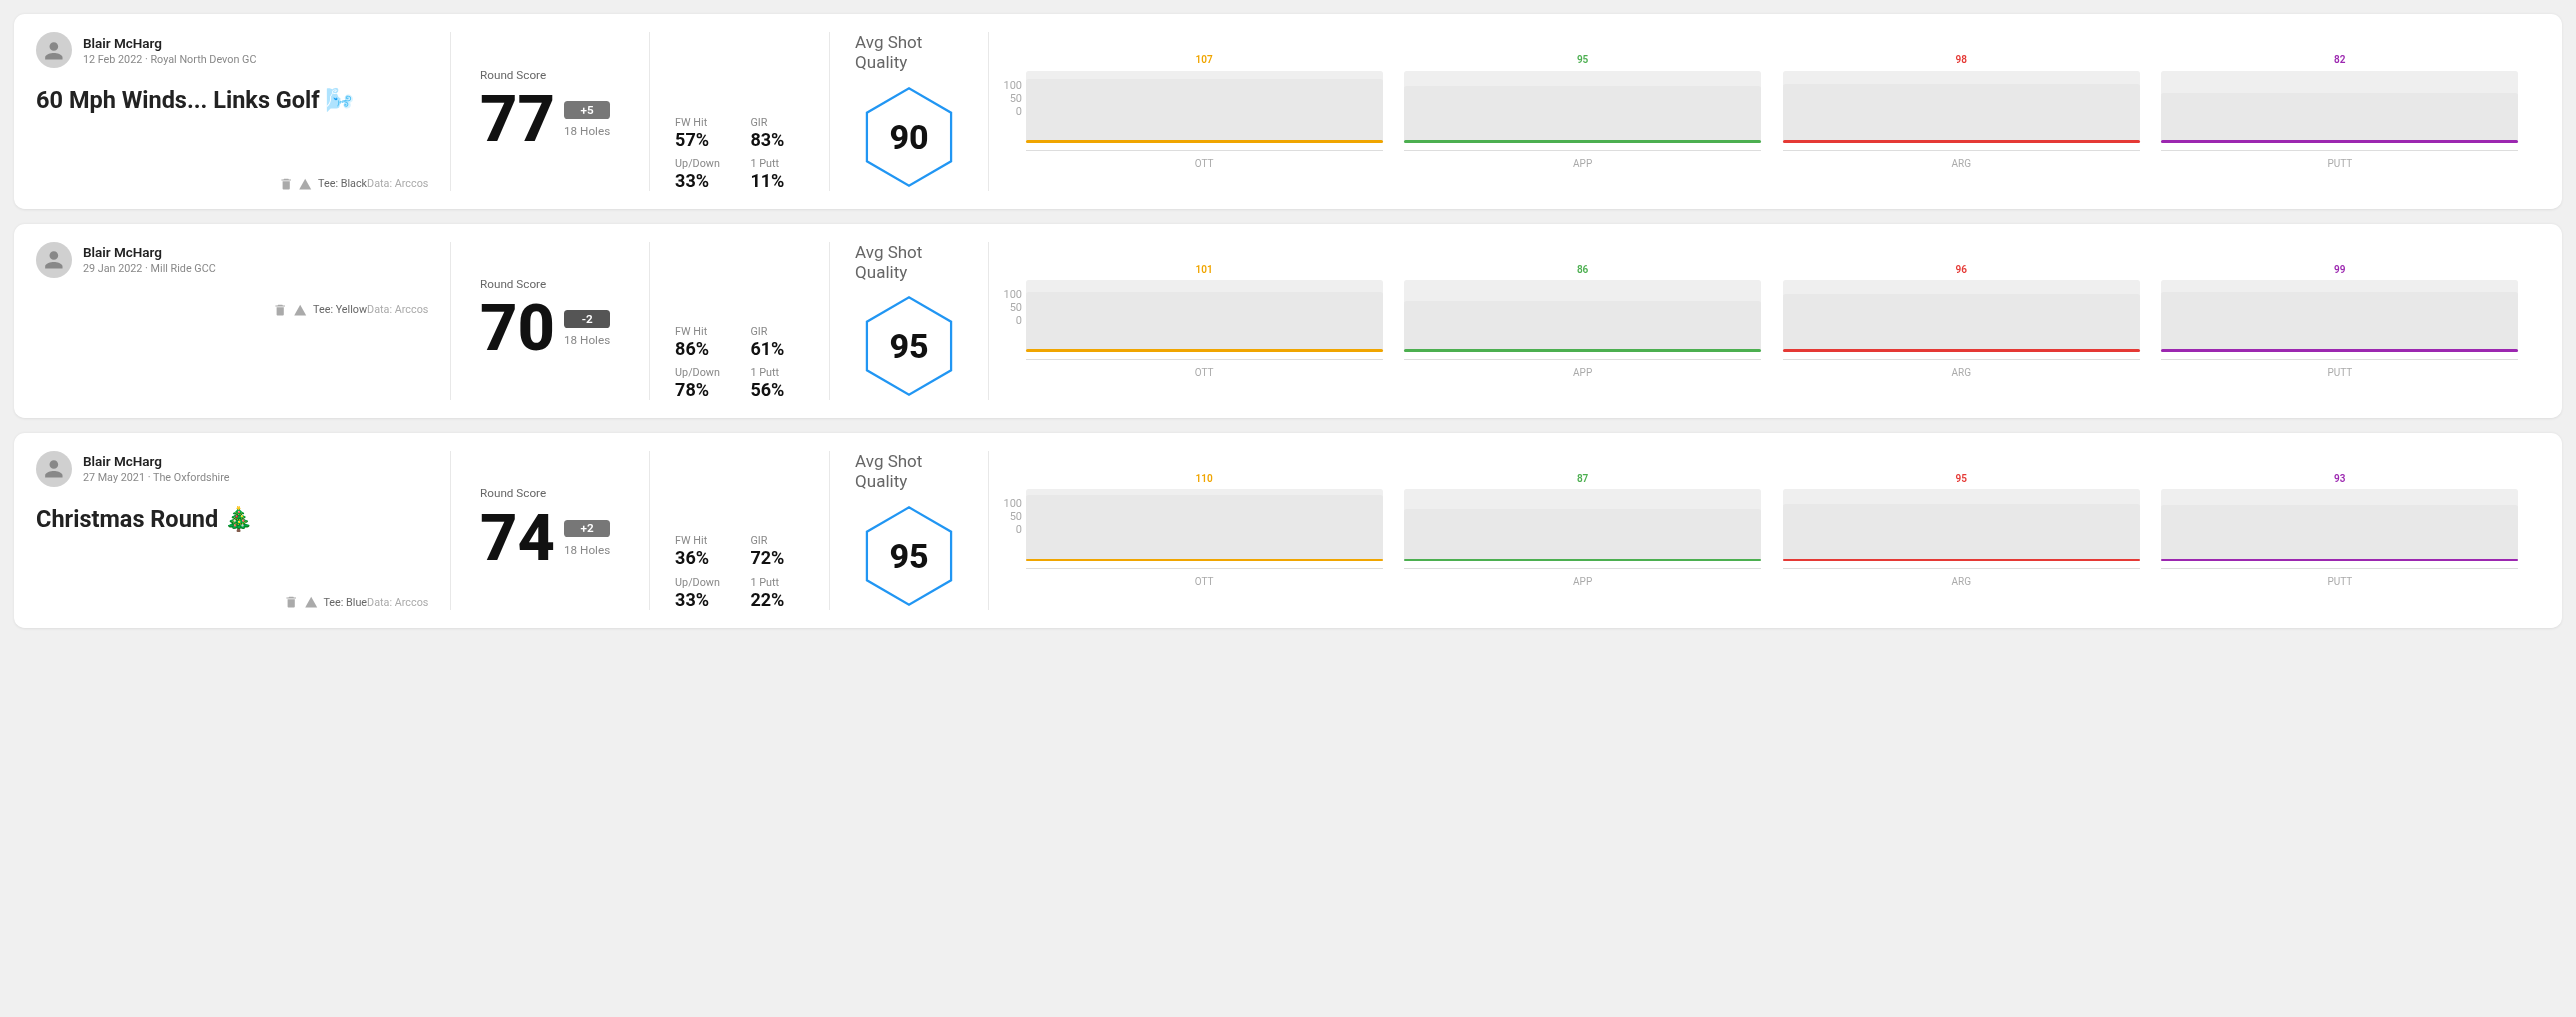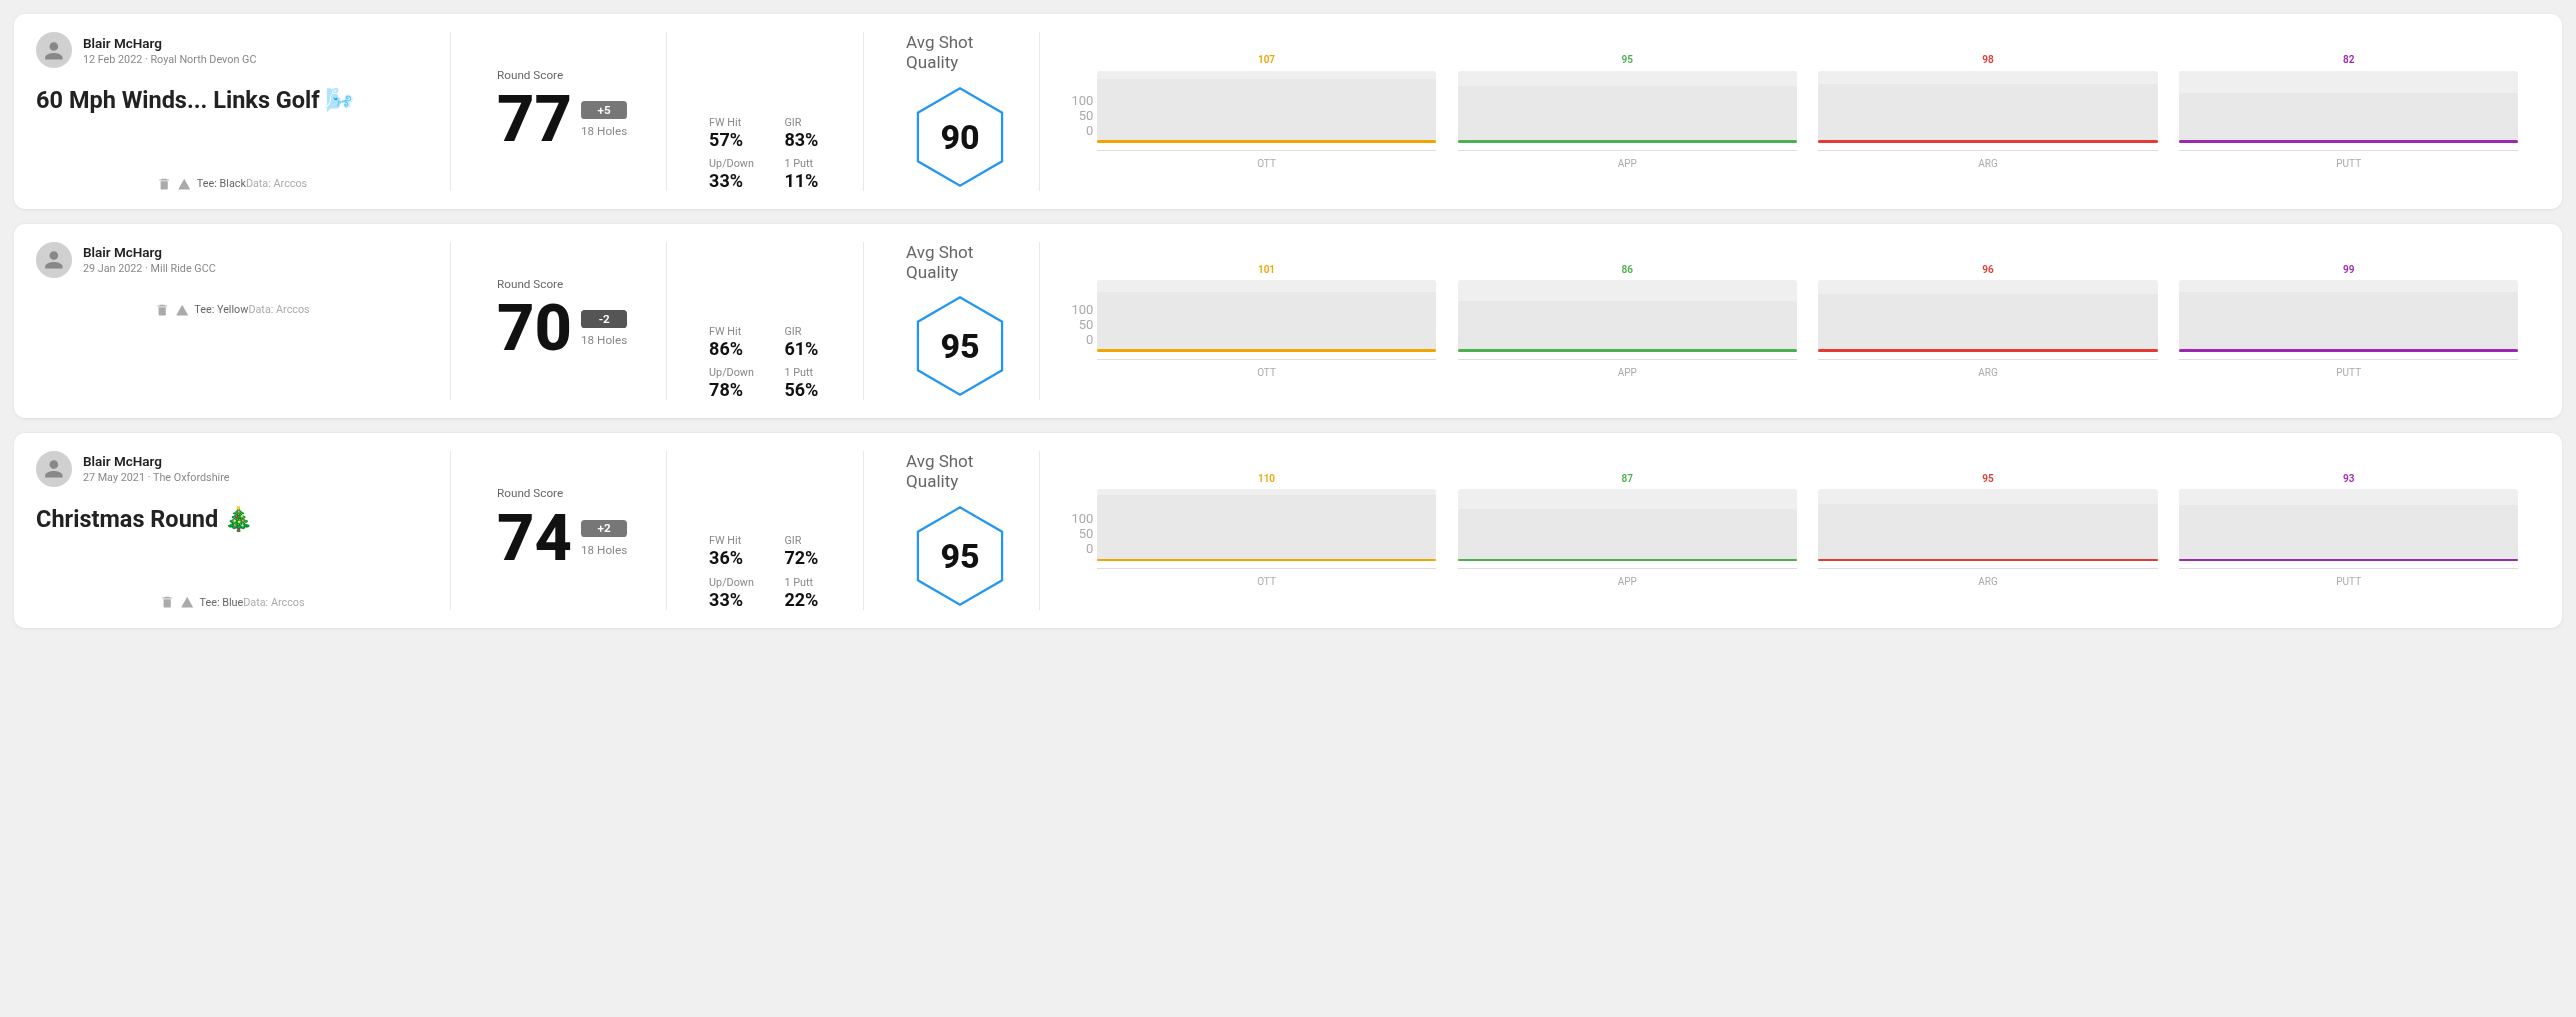--- a/index.html
+++ b/index.html
@@ -9,21 +9,21 @@
       padding: 14.4px;
       min-width: 1263px;
     }
     .card {
       background: #fff;
       border-radius: 10.8px;
       margin-bottom: 14.4px;
       padding: 18px 21.7px;
       display: flex;
       align-items: stretch;
-      gap: 17px;
+      gap: 0;
       box-shadow: 0 0.9px 2.7px rgba(0,0,0,0.08);
     }
     .card-left {
       flex: 0 0 415px;
       display: flex;
       flex-direction: column;
       padding-right: 21.7px;
       border-right: 0.9px solid #e8e8e8;
     }
     .user-info {
@@ -50,21 +50,21 @@
       font-size: 23.5px;
       font-weight: 700;
       color: #222;
       margin: 7.2px 0 auto;
       display: flex;
       align-items: center;
       gap: 7.2px;
     }
     .card-footer {
       display: flex;
-      justify-content: center;
+      justify-content: flex-end;
       align-items: center;
       margin-top: 14.4px;
     }
     .tee-info {
       display: flex;
       align-items: center;
       gap: 5.4px;
       font-size: 10.8px;
       color: #666;
     }
@@ -146,25 +146,25 @@
     }
     .bar-chart {
       display: flex;
       align-items: flex-end;
       gap: 0;
       width: 100%;
     }
     .chart-y-axis {
       display: flex;
       flex-direction: column;
-      justify-content: center;
+      justify-content: flex-start;
       height: 90px;
       padding-bottom: 18px;
       margin-right: 3.6px;
-      font-size: 13px;
+      font-size: 11px;
       color: #aaa;
       text-align: right;
     }
     .chart-columns {
       display: flex;
       gap: 21.7px;
       align-items: flex-end;
       flex: 1;
     }
     .chart-col {

